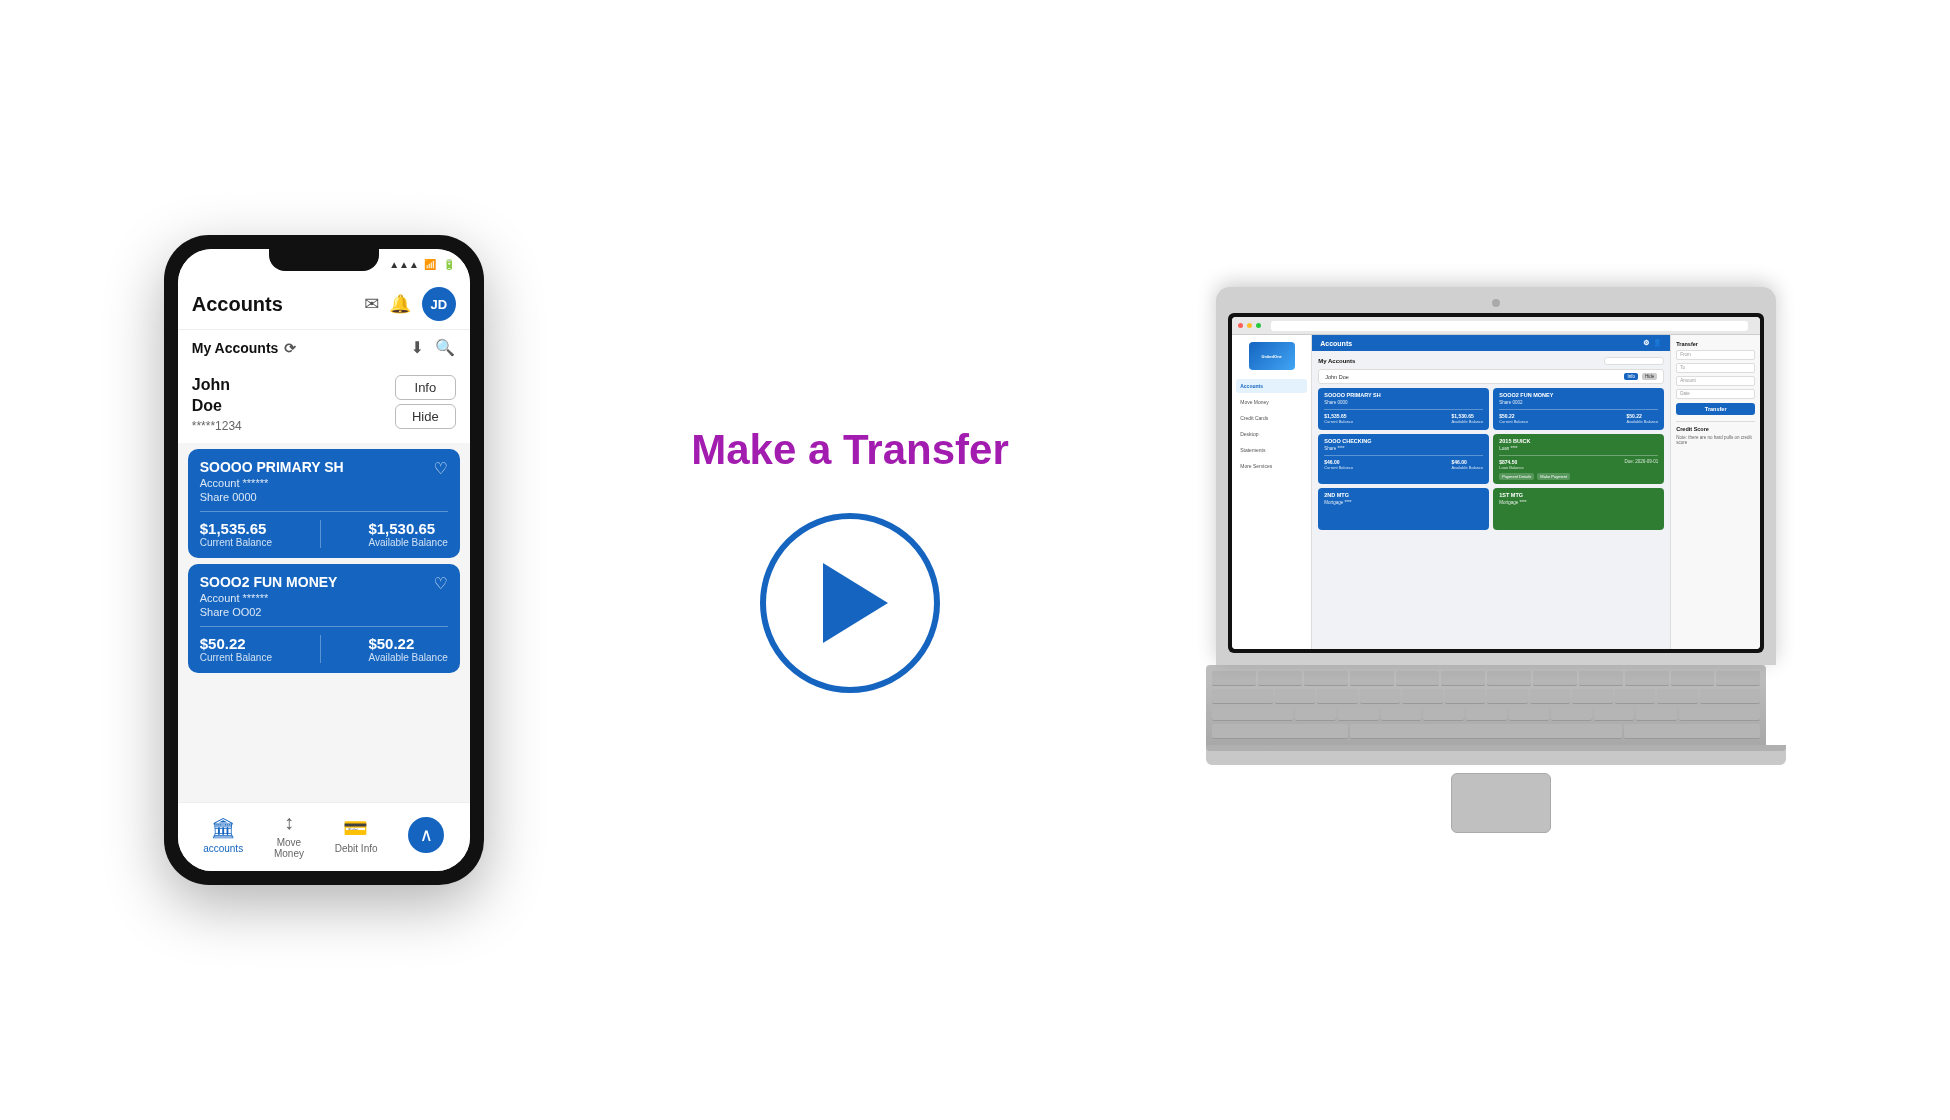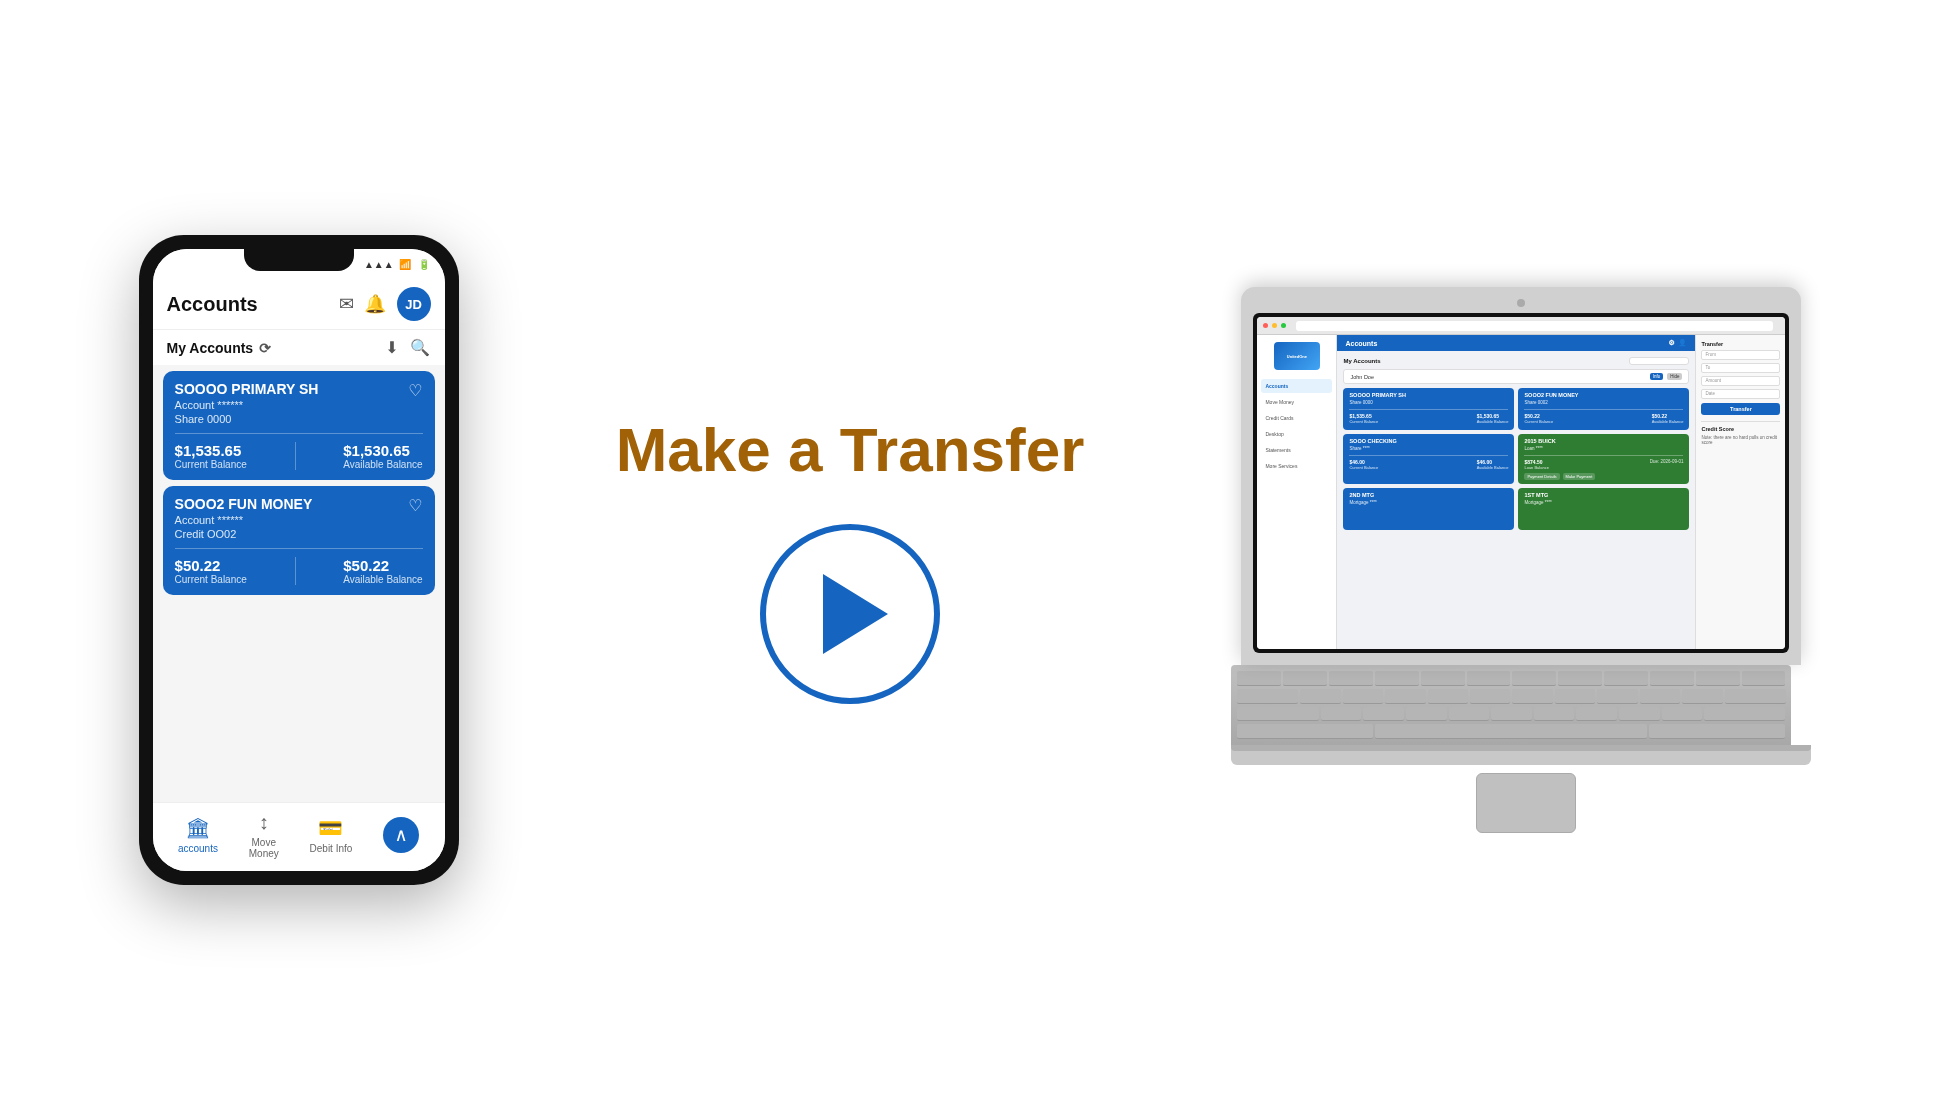--- a/index.html
+++ b/index.html
@@ -229,23 +229,23 @@
 
     
     .center-section {
       display: flex;
       flex-direction: column;
       align-items: center;
       gap: 40px;
       flex-shrink: 0;
     }
     .make-transfer-text {
-      font-size: 62px;
+      font-size: 42px;
       font-weight: 900;
-      color: #a16207;
+      color: #a21caf;
       text-align: center;
       line-height: 1.1;
     }
     .play-button-container {
       position: relative;
       width: 180px;
       height: 180px;
     }
     .play-circle {
       width: 180px;
@@ -554,20 +554,33 @@
         <div class="sub-header-left">
           <span>My Accounts</span>
           <span style="font-size:14px;color:#555;">⟳</span>
         </div>
         <div class="sub-header-right">
           <span style="font-size:16px;color:#555;">⬇</span>
           <span style="font-size:16px;color:#555;">🔍</span>
         </div>
       </div>
 
+      <div class="user-section">
+        <div>
+          <div class="user-name">
+            <span>John</span><br>
+            <span>Doe</span>
+          </div>
+          <div class="user-id">*****1234</div>
+        </div>
+        <div class="user-buttons">
+          <button class="user-btn">Info</button>
+          <button class="user-btn">Hide</button>
+        </div>
+      </div>
 
       <div class="account-card">
         <span class="account-card-heart">♡</span>
         <div class="account-card-title">SOOOO PRIMARY SH</div>
         <div class="account-card-sub">Account ******</div>
         <div class="account-card-sub">Share 0000</div>
         <hr class="account-card-divider">
         <div class="account-card-balances">
           <div class="balance-item">
             <div class="balance-amount">$1,535.65</div>
@@ -578,21 +591,21 @@
             <div class="balance-amount">$1,530.65</div>
             <div class="balance-label">Available Balance</div>
           </div>
         </div>
       </div>
 
       <div class="account-card">
         <span class="account-card-heart">♡</span>
         <div class="account-card-title">SOOO2 FUN MONEY</div>
         <div class="account-card-sub">Account ******</div>
-        <div class="account-card-sub">Credit OO02</div>
+        <div class="account-card-sub">Share OO02</div>
         <hr class="account-card-divider">
         <div class="account-card-balances">
           <div class="balance-item">
             <div class="balance-amount">$50.22</div>
             <div class="balance-label">Current Balance</div>
           </div>
           <div style="width:1px;background:rgba(255,255,255,0.3);"></div>
           <div class="balance-item">
             <div class="balance-amount">$50.22</div>
             <div class="balance-label">Available Balance</div>

